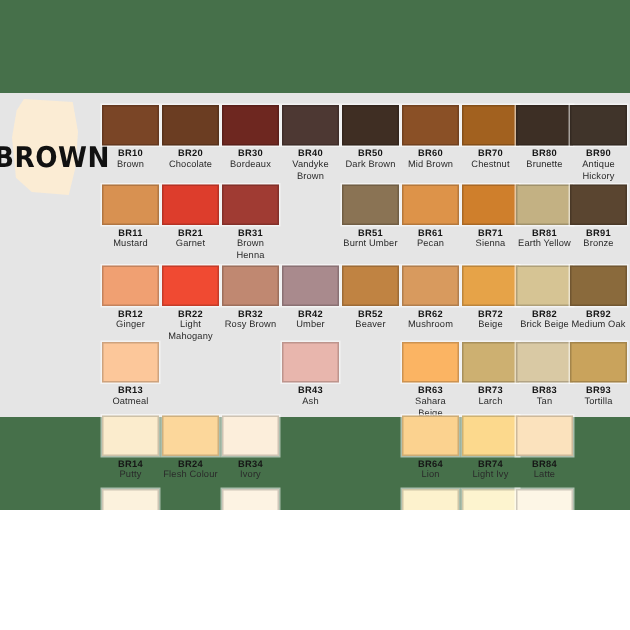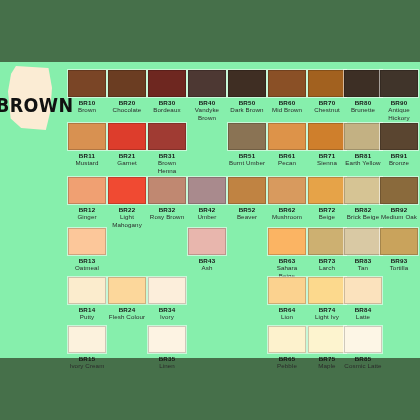--- a/index.html
+++ b/index.html
@@ -2,21 +2,21 @@
 <html><head>
 <meta charset="utf-8">
 <style>
   html,body{margin:0;padding:0;}
   body{
     width:420px;height:420px;overflow:hidden;
     background:#ffffff;
     font-family:"Liberation Sans","DejaVu Sans",sans-serif;
     position:relative;
   }
-  #stage{position:relative;width:420px;height:420px;overflow:hidden;background:#86efac;}
+  #stage{position:relative;width:420px;height:340px;overflow:hidden;background:#e5e5e5;}
 
   .band{position:absolute;left:0;width:420px;background:#46704a;}
   #band-top{top:0;height:62px;}
   #band-bottom{bottom:0;height:62px;}
 
   
   #brush{
     position:absolute;left:8px;top:66px;width:44px;height:64px;
     background:#fbecd4;
     clip-path:polygon(18% 0%, 92% 3%, 100% 34%, 96% 72%, 86% 100%, 30% 97%, 6% 82%, 0% 40%, 7% 12%);

